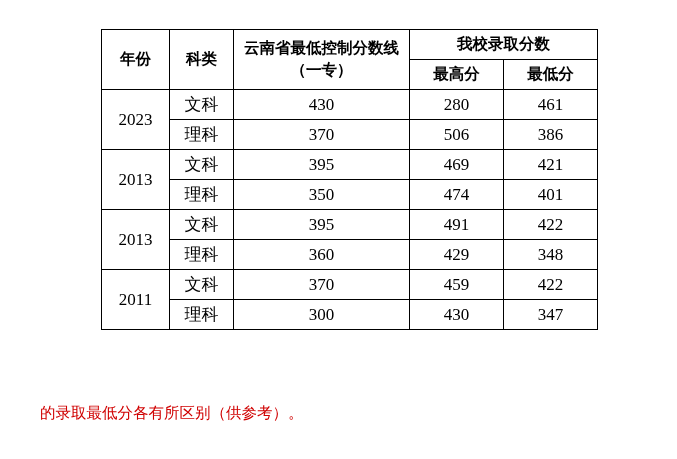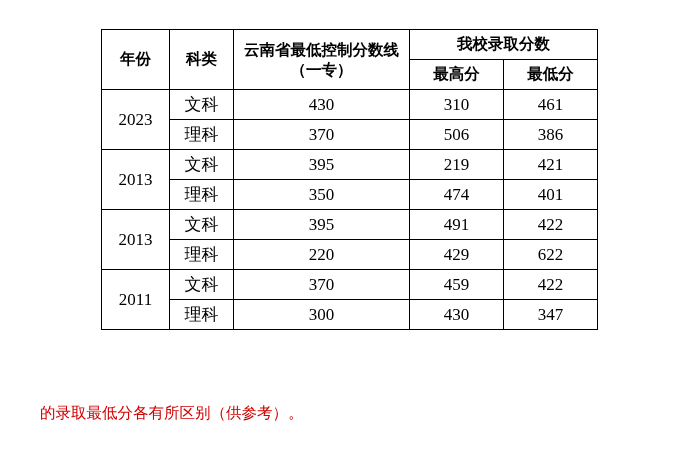--- a/index.html
+++ b/index.html
@@ -50,21 +50,21 @@
   .col-hi   { width: 94px; }
   .col-lo   { width: 94px; }
 
   .hdr-row-1 td, .hdr-row-1 th { height: 29px; }
   .hdr-row-2 td, .hdr-row-2 th { height: 29px; }
   .body-row td { height: 29px; }
 
   .prov-head {
     line-height: 1.25;
   }
-  .prov-head .l1 { display: block; }
+  .prov-head .l1 { display: block; font-family: Liberation Mono, monospace; }
   .prov-head .l2 { display: block; }
 
   .note {
     position: absolute;
     left: 40px;
     top: 398px;
     width: 600px;
     font-size: 15.5px;
     color: #d00000;
     line-height: 1.9;
@@ -99,56 +99,56 @@
       <tr class="hdr-row-2">
         <th>最高分</th>
         <th>最低分</th>
       </tr>
     </thead>
     <tbody>
       <tr class="body-row">
         <td rowspan="2">2023</td>
         <td>文科</td>
         <td>430</td>
-        <td>310</td>
+        <td>280</td>
         <td>461</td>
       </tr>
       <tr class="body-row">
         <td>理科</td>
         <td>370</td>
         <td>506</td>
         <td>386</td>
       </tr>
 
       <tr class="body-row">
         <td rowspan="2">2013</td>
         <td>文科</td>
         <td>395</td>
-        <td>219</td>
+        <td>469</td>
         <td>421</td>
       </tr>
       <tr class="body-row">
         <td>理科</td>
         <td>350</td>
         <td>474</td>
         <td>401</td>
       </tr>
 
       <tr class="body-row">
         <td rowspan="2">2013</td>
         <td>文科</td>
         <td>395</td>
         <td>491</td>
         <td>422</td>
       </tr>
       <tr class="body-row">
         <td>理科</td>
-        <td>220</td>
+        <td>360</td>
         <td>429</td>
-        <td>622</td>
+        <td>348</td>
       </tr>
 
       <tr class="body-row">
         <td rowspan="2">2011</td>
         <td>文科</td>
         <td>370</td>
         <td>459</td>
         <td>422</td>
       </tr>
       <tr class="body-row">

